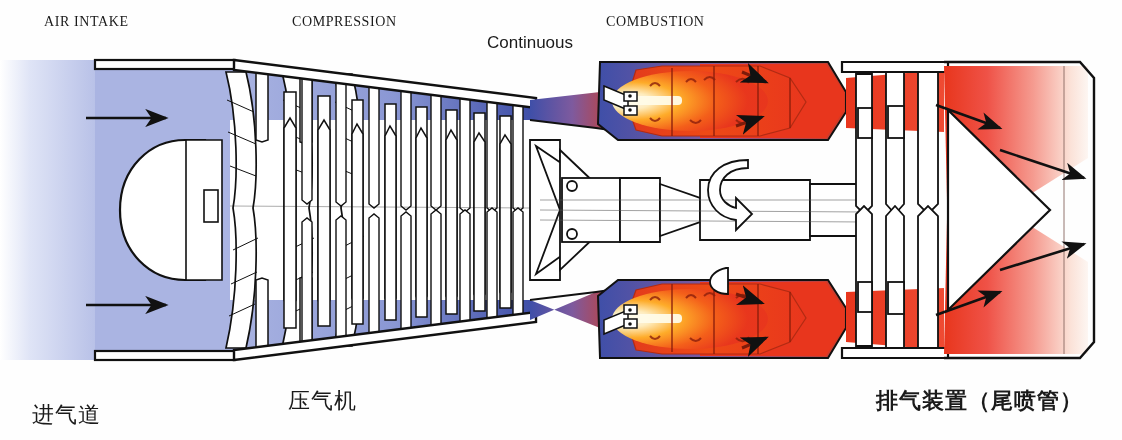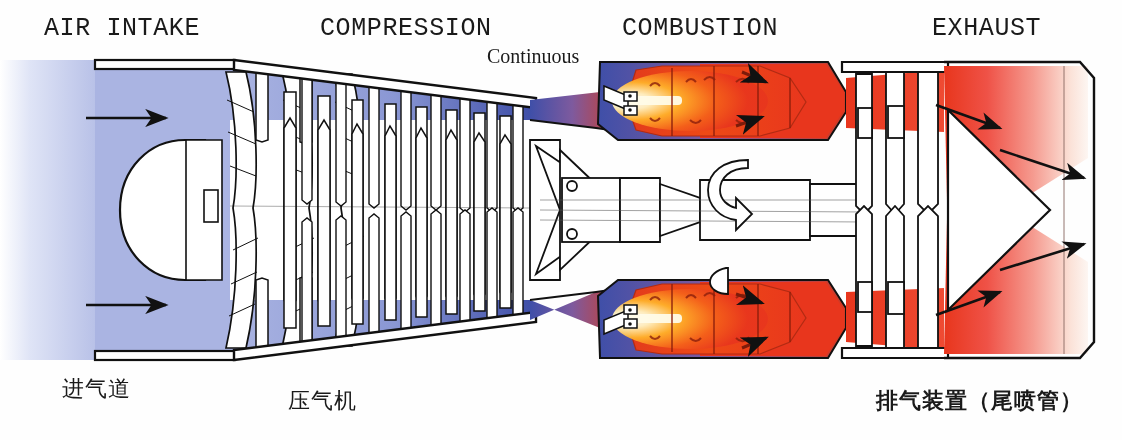--- a/index.html
+++ b/index.html
@@ -1,22 +1,22 @@
 <!DOCTYPE html>
 <html><head>
 <meta charset="utf-8">
 <style>
   html,body{margin:0;padding:0;background:#ffffff;}
   body{width:1122px;height:440px;overflow:hidden;
        font-family:"Liberation Sans","DejaVu Sans",sans-serif;}
   #stage{position:relative;width:1122px;height:440px;background:#fefefe;}
   svg#engine{position:absolute;left:0;top:0;width:1122px;height:440px;display:block;}
   .lbl{position:absolute;color:#1a1a1a;white-space:nowrap;}
-  .lbl-en{font-size:25px;letter-spacing:.6px;font-family:Liberation Mono, monospace;}
-  .lbl-sub{font-size:20px;font-family:Liberation Serif, serif;margin-top:12px;}
+  .lbl-en{font-size:14px;letter-spacing:.6px;font-family:Liberation Serif, serif;}
+  .lbl-sub{font-size:17px;font-family:Liberation Sans, sans-serif;}
   .lbl-cn{font-size:22px;font-family:"DejaVu Sans","Liberation Sans",sans-serif;letter-spacing:1px;}
 </style>
 </head>
 <body>
 
 <div id="stage">
 
   <svg id="engine" viewBox="0 0 1122 440">
     <defs>
       <linearGradient id="gIntake" x1="0" y1="0" x2="1" y2="0">
@@ -310,23 +310,22 @@
       <path d="M86,118 L166,118" marker-end="url(#ah)"></path>
       <path d="M86,305 L166,305" marker-end="url(#ah)"></path>
       <path d="M936,105 L1000,128" marker-end="url(#ah)"></path>
       <path d="M1000,150 L1084,178" marker-end="url(#ah)"></path>
       <path d="M936,315 L1000,292" marker-end="url(#ah)"></path>
       <path d="M1000,270 L1084,244" marker-end="url(#ah)"></path>
     </g>
   </svg>
 
   <div class="lbl lbl-en" style="left:44px;top:14px;">AIR INTAKE</div>
-  <div class="lbl lbl-en" style="left:320px;top:14px;text-align:center;">COMPRESSION</div>
-  <div class="lbl lbl-en" style="left:622px;top:14px;text-align:right;">COMBUSTION</div>
-  <div class="lbl lbl-en" style="left:932px;top:14px;">EXHAUST</div>
+  <div class="lbl lbl-en" style="left:292px;top:14px;text-align:center;">COMPRESSION</div>
+  <div class="lbl lbl-en" style="left:606px;top:14px;text-align:right;">COMBUSTION</div>
 
   <div class="lbl lbl-sub" style="left:487px;top:33px;">Continuous</div>
 
-  <div class="lbl lbl-cn" style="left:32px;top:374px;margin-left:30px;">进气道</div>
+  <div class="lbl lbl-cn" style="left:32px;top:400px;">进气道</div>
   <div class="lbl lbl-cn" style="left:288px;top:386px;">压气机</div>
   <div class="lbl lbl-cn" style="left:876px;top:386px;font-weight:bold;">排气装置（尾喷管）</div>
 
 </div>
 
 </body></html>

